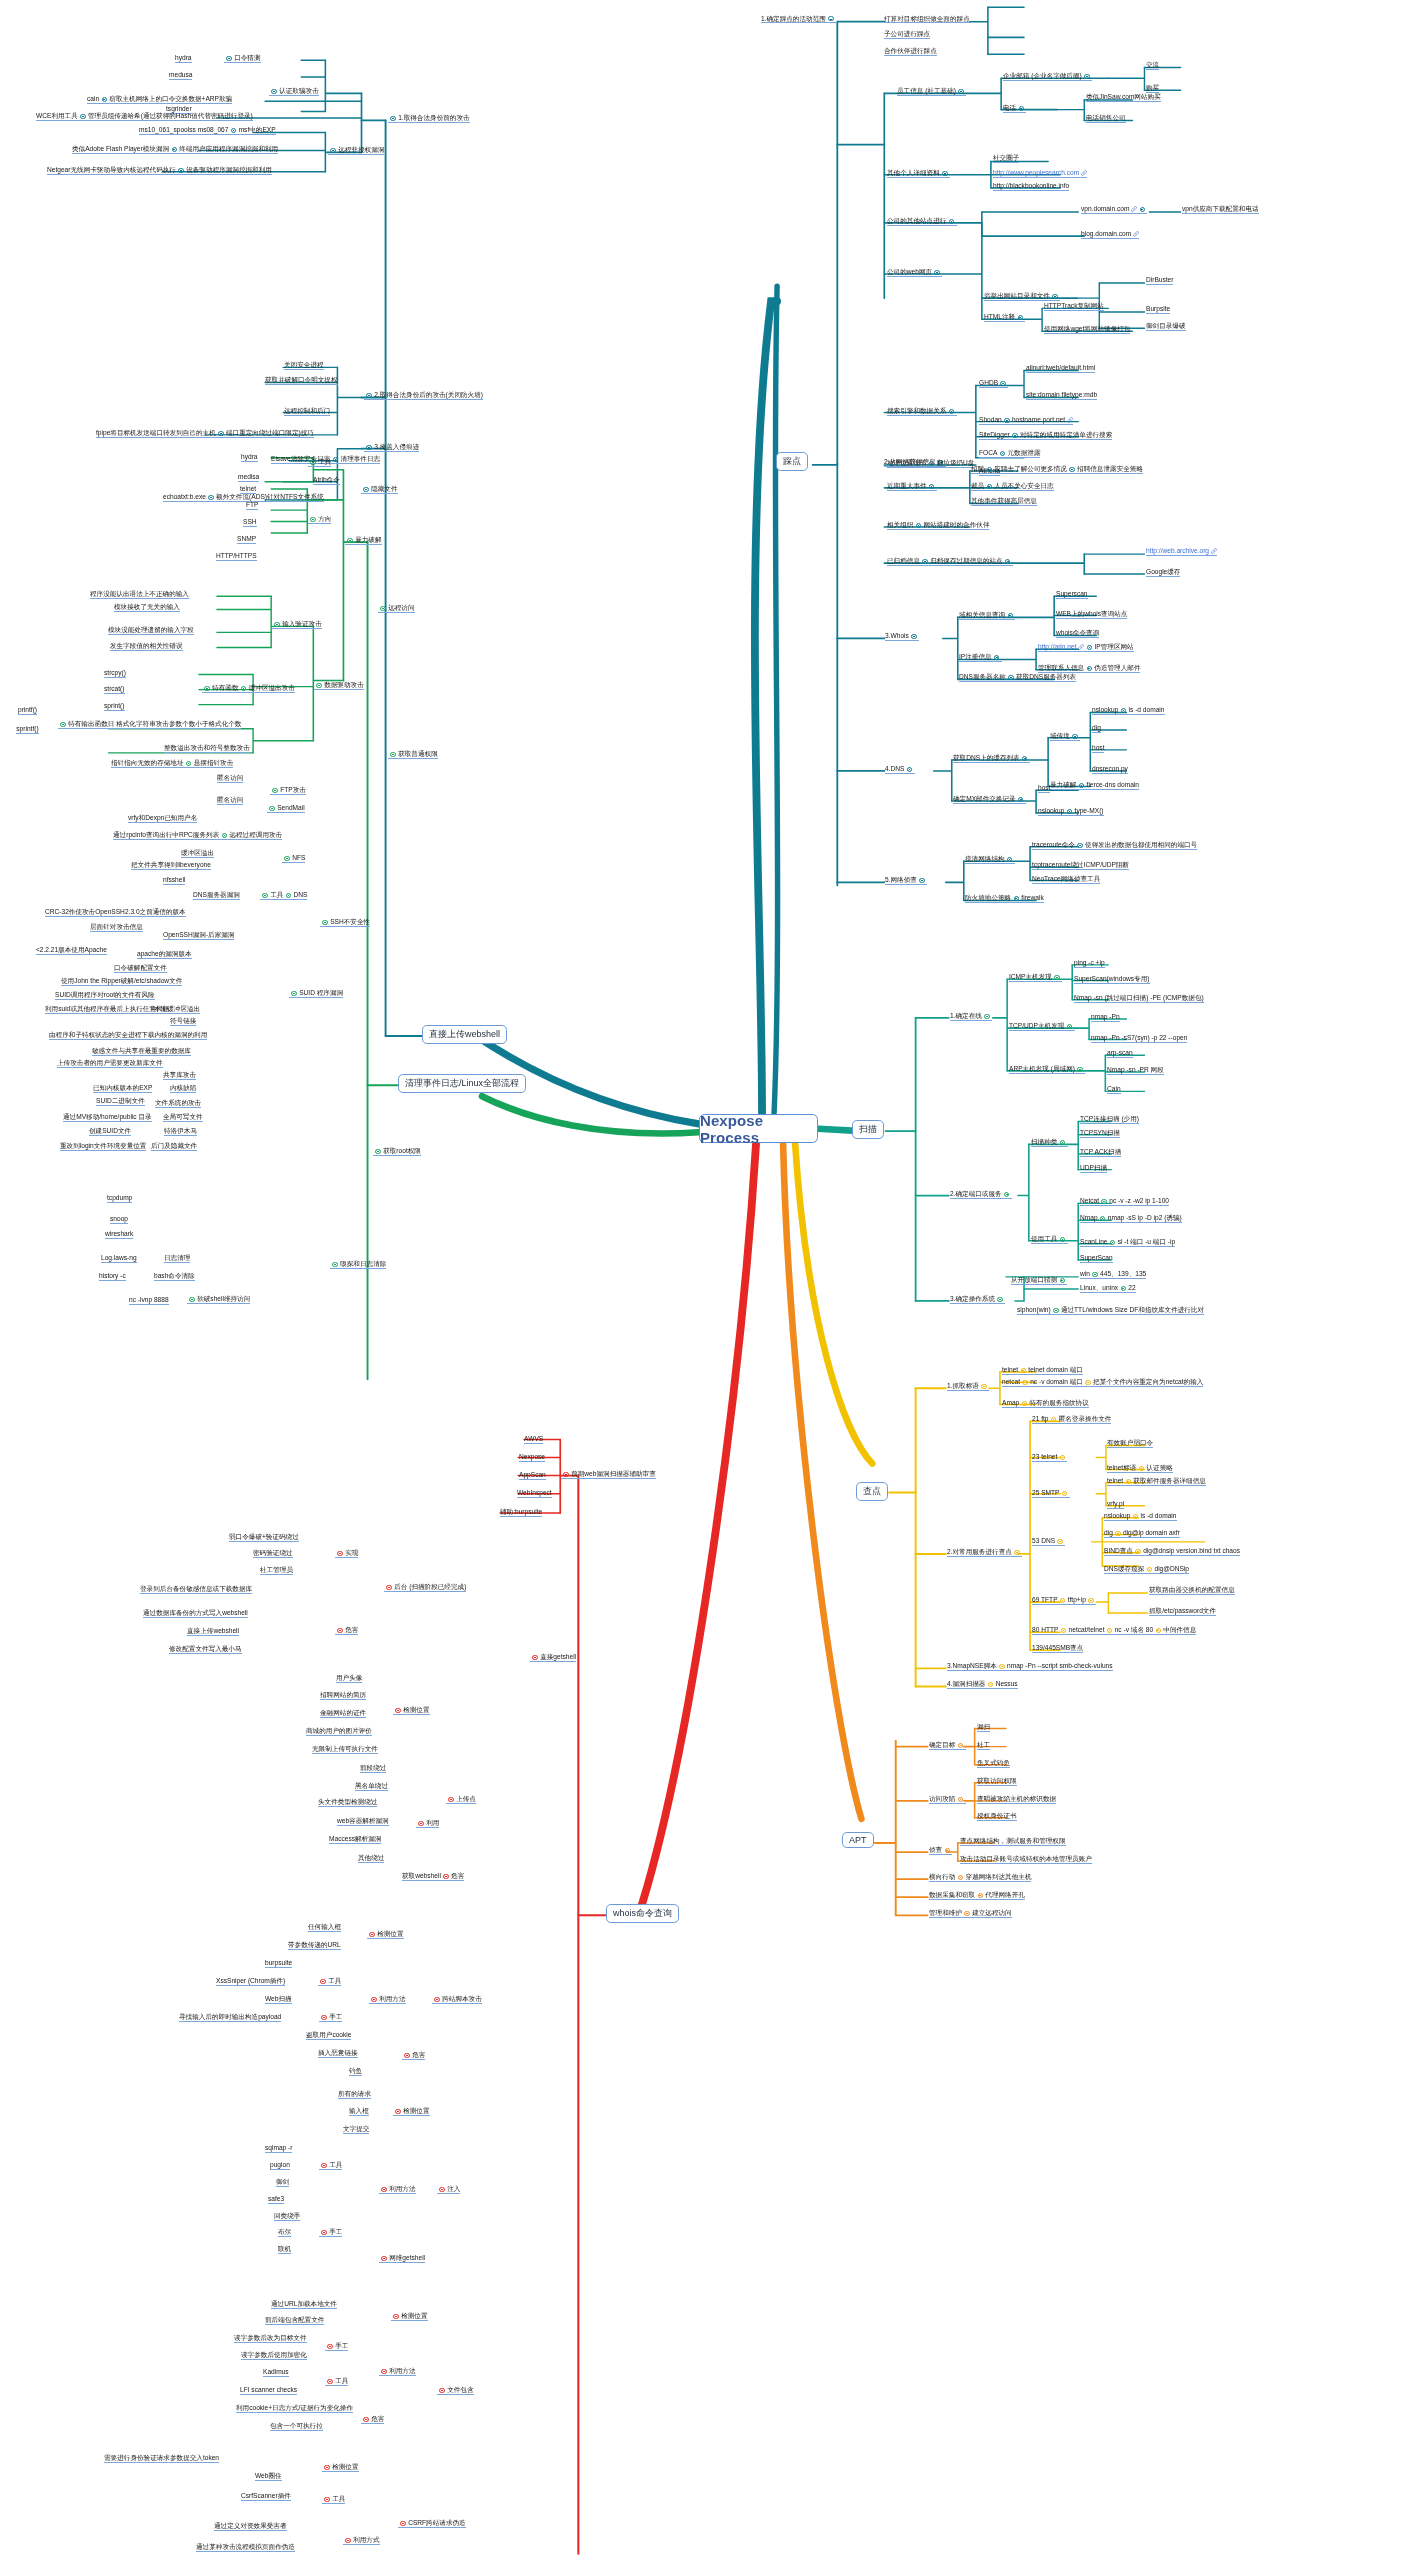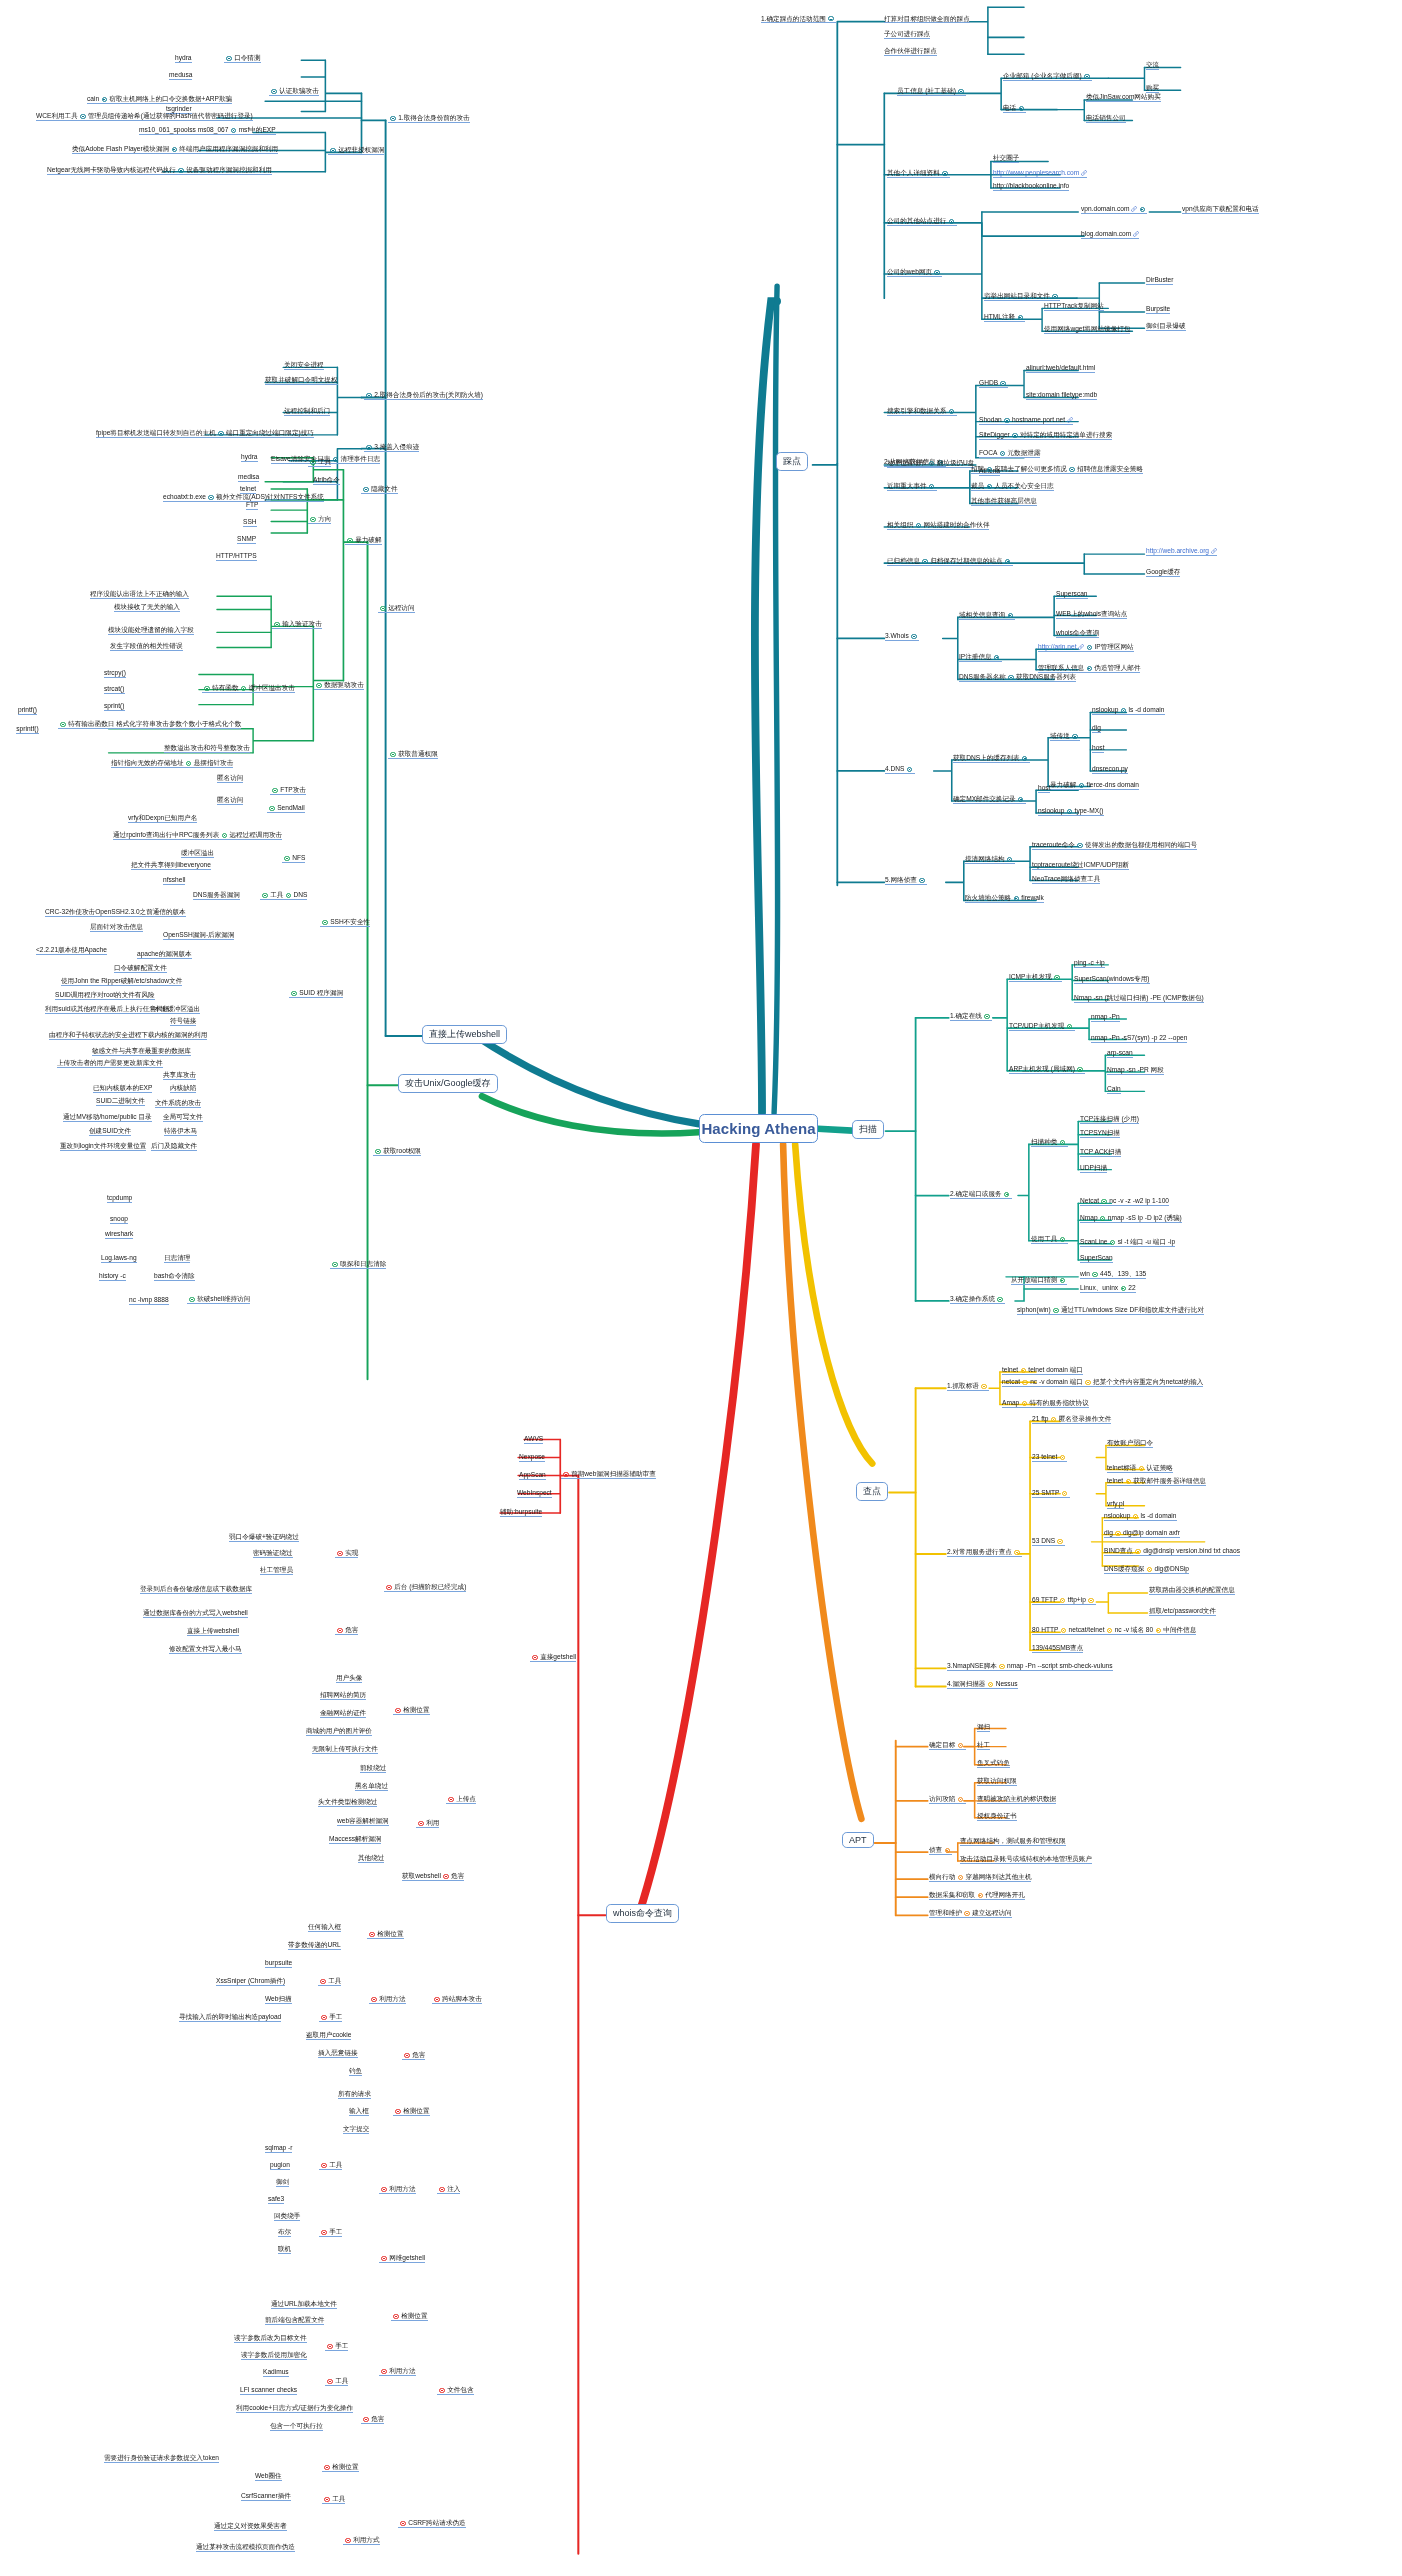--- a/index.html
+++ b/index.html
@@ -247,40 +247,40 @@
     <path d="M420 1210 L180 1210 M420 1250 L180 1250" stroke="#16a35a" stroke-width="2.3"></path>
 
     <path d="M960 3180 L960 2450 M960 3180 L960 4240" stroke="#e62724" stroke-width="3.4"></path>
     <path d="M960 3180 L1005 3180" stroke="#e62724" stroke-width="3.4"></path>
     <path d="M960 2450 L930 2450" stroke="#e62724" stroke-width="3"></path>
     <path d="M930 2450 L930 2390 M930 2450 L930 2420 M930 2450 L930 2450 M930 2450 L930 2480 M930 2450 L930 2512" stroke="#e62724" stroke-width="2.8"></path>
     <path d="M930 2390 L870 2390 M930 2420 L860 2420 M930 2450 L860 2450 M930 2480 L860 2480 M930 2512 L830 2512" stroke="#e62724" stroke-width="2.5"></path>
   </svg>
 
   <div class="root-node">
-    <span>Hacking Athena</span>
+    <span>Nexpose Process</span>
   </div>
 
   <div class="l1-node" style="left:776px; top:452px;">
     <span>踩点</span>
   </div>
   <div class="l1-node" style="left:852px; top:1120px;">
     <span>扫描</span>
   </div>
   <div class="l1-node" style="left:856px; top:1482px;">
     <span>查点</span>
   </div>
   <div class="l1-node" style="left:842px; top:1832px;">
     <span>APT</span>
   </div>
   <div class="l1-node" style="left:422px; top:1025px;">
     <span>直接上传webshell</span>
   </div>
   <div class="l1-node" style="left:398px; top:1074px;">
-    <span>攻击Unix/Google缓存</span>
+    <span>清理事件日志/Linux全部流程</span>
   </div>
   <div class="l1-node" style="left:606px; top:1904px;">
     <span>whois命令查询</span>
   </div>
 
   <div class="topic u" style="left:884px; top:14.5px;">打算对目标组织做全面的踩点</div>
   <div class="topic u" style="left:884px; top:30px;">子公司进行踩点</div>
   <div class="topic u" style="left:884px; top:47px;">合作伙伴进行踩点</div>
   <div class="topic u" style="left:761px; top:14.5px;">
     <span>1.确定踩点的活动范围</span><span class="cm c-teal"></span>

